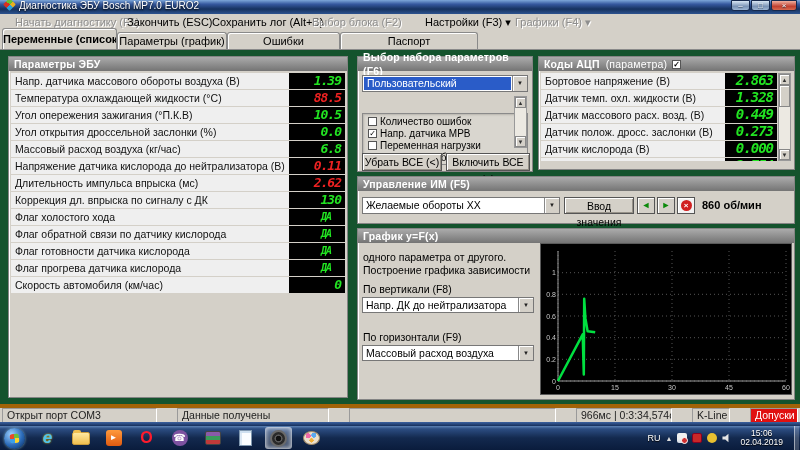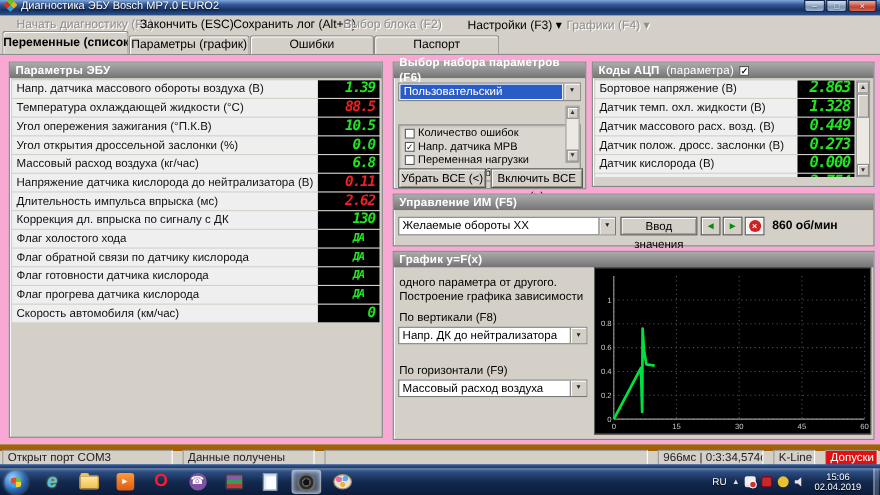--- a/index.html
+++ b/index.html
@@ -18,21 +18,21 @@
 .menubar{position:absolute;left:0;top:14px;width:800px;height:15px;background:#d4d0c8}
 .mi{position:absolute;top:1px;font-size:11px;padding:1px 2px;white-space:nowrap}
 .mi.dis{color:#8e8e8e;text-shadow:1px 1px 0 #fff}
 
 
 .tabbar{position:absolute;left:0;top:29px;width:800px;height:21px;background:#d4d0c8;border-bottom:1px solid #8a8a8a}
 .tab{position:absolute;bottom:0;height:17px;background:#d4d0c8;border:1px solid #8a8a8a;border-bottom:none;border-radius:3px 3px 0 0;font-size:11px;text-align:center;line-height:16px;box-shadow:inset 1px 1px 0 #fff;white-space:nowrap;overflow:hidden}
 .tab.active{height:21px;font-weight:bold;line-height:20px;z-index:2}
 
 
-.content{position:absolute;left:0;top:50px;width:800px;height:354px;background:#f9a8d4}
+.content{position:absolute;left:0;top:50px;width:800px;height:354px;background:#14532d}
 .panel{position:absolute;background:#d4d0c8;border:1px solid #848484;box-shadow:inset 1px 1px 0 #fff}
 .phead{height:14px;background:linear-gradient(180deg,#ababab,#747474);color:#fff;font-size:10.5px;font-weight:bold;line-height:14px;padding-left:5px;letter-spacing:.2px;display:flex;align-items:center}
 .phead .show{font-weight:normal;margin-left:6px}
 .rows{position:absolute;left:2px;right:2px;top:16px}
 .prow{display:flex;height:16px;margin-bottom:1px;background:#efefef;align-items:center}
 .plab{flex:1;font-size:10.5px;color:#111;padding-left:4px;white-space:nowrap;overflow:hidden}
 .lcd{width:56px;height:16px;background:#000;font-family:"DejaVu Sans Mono",monospace;font-style:italic;font-weight:bold;font-size:13px;line-height:15px;text-align:right;padding:0 4px;letter-spacing:-1px;flex:0 0 auto;overflow:hidden}
 .lcd.green{color:#22e522}.lcd.red{color:#ee2222}
 .lcd.flag{font-size:10px;padding-right:14px}
 .lcd.big{font-size:14px;width:52px}
@@ -54,21 +54,21 @@
 .xbtn{position:absolute;width:18px;height:17px;background:#f2f2f2;border:1px solid #555;box-shadow:inset 1px 1px 0 #fff;display:flex;align-items:center;justify-content:center}
 .xdot{width:11px;height:11px;border-radius:50%;background:#d02020;color:#fff;font-size:8px;line-height:11px;text-align:center;font-weight:bold}
 .rpm{position:absolute;font-size:11px;font-weight:bold;line-height:17px;white-space:nowrap}
 
 
 .gdesc{position:absolute;left:5px;top:22px;width:174px;font-size:10.5px;line-height:13px}
 .glabel{position:absolute;left:5px;font-size:10.5px}
 .chartbox{position:absolute;left:182px;top:14px;width:252px;height:152px;background:#000;border:1px solid #5a5a5a}
 
 
-.statusbar{position:absolute;left:0;top:404px;width:800px;height:18px;background:#d4d0c8;border-top:6px solid #a16207;display:flex;align-items:center;padding:1px 2px;gap:9px}
+.statusbar{position:absolute;left:0;top:404px;width:800px;height:18px;background:#d4d0c8;border-top:4px solid #a16207;display:flex;align-items:center;padding:1px 2px;gap:20px}
 .scell{height:15px;border:1px solid;border-color:#9a9a9a #fff #fff #9a9a9a;font-size:10.5px;line-height:13px;padding:0 4px;color:#222;white-space:nowrap;overflow:hidden}
 .scell.redcell{background:#e01010;color:#fff;text-align:center}
 .winedge{position:absolute;left:0;top:422px;width:800px;height:4px;background:linear-gradient(#3c62a0,#16305c)}
 
 
 .taskbar{position:absolute;left:0;top:426px;width:800px;height:24px;background:linear-gradient(180deg,#5d82b4 0%,#2c4d82 12%,#13294e 50%,#0a1c3c 100%);display:flex;align-items:center;z-index:6}
 .orb{width:21px;height:21px;margin:0 6px 0 4px;border-radius:50%;background:radial-gradient(circle at 35% 30%,#9cd0ff,#2a6ab8 55%,#0d2f60 95%);box-shadow:0 0 3px #7ab;display:flex;align-items:center;justify-content:center;flex:0 0 auto}
 .orbflag{width:9px;height:9px;border-radius:2px;background:conic-gradient(#6fbf3a 0 25%,#ffd42a 0 50%,#3aa0e8 0 75%,#e84a2a 0);transform:rotate(-6deg)}
 .ti{width:27px;height:22px;margin:1px 3px;display:flex;align-items:center;justify-content:center;border-radius:3px;flex:0 0 auto}
 .ti.active{background:rgba(255,255,255,.26);box-shadow:inset 0 0 4px rgba(255,255,255,.7);border:1px solid rgba(255,255,255,.45)}
@@ -114,21 +114,21 @@
     <div class="mi" style="left: 210px;">Сохранить лог (Alt+S)</div>
     <div class="mi dis" style="left: 310px;">Выбор блока (F2)</div>
     <div class="mi" style="left: 423px;">Настройки (F3) ▾</div>
     <div class="mi dis" style="left: 513px; text-align: center;">Графики (F4) ▾</div>
   </div>
 
 <div class="tabbar" id="tabbar">
     <div class="tab active" style="left: 2px; width: 115px;">Переменные (список)</div>
     <div class="tab" style="left: 117px; width: 110px;">Параметры (график)</div>
     <div class="tab" style="left: 227px; width: 113px;">Ошибки</div>
-    <div class="tab" style="left: 340px; width: 114px;">Паспорт</div>
+    <div class="tab" style="left: 340px; width: 138px;">Паспорт</div>
   </div>
 
 <div class="content">
 
   <div class="panel" style="left:8px;top:6px;width:340px;height:342px">
     <div class="phead">Параметры ЭБУ</div>
     <div class="rows" id="ecu-rows">
         <div class="prow">
           <div class="plab">Напр. датчика массового обороты воздуха (В)</div>
           <div class="lcd green">1.39</div>
@@ -313,21 +313,21 @@
           <line x1="17" x2="245" y1="137" y2="137" stroke="#9a9a9a"></line>
           <line x1="17" x2="17" y1="7" y2="137" stroke="#9a9a9a"></line>
           <polyline points="17.0,137.0 41.7,90.4 42.8,130.5 43.2,54.7 44.4,74.2 46.6,87.2 54.2,88.3" fill="none" stroke="#00e040" stroke-width="2.5" stroke-linejoin="round"></polyline>
         </svg>
     </div>
   </div>
 </div>
 
 <div class="statusbar">
   <div class="scell" style="width:155px">Открыт порт COM3</div>
-  <div class="scell" style="width:120px">Данные получены</div>
+  <div class="scell" style="width:152px">Данные получены</div>
   <div class="scell" style="flex:1"></div>
   <div class="scell" style="width:96px;text-align:right">966мс | 0:3:34,574с</div>
   <div class="scell" style="width:38px;text-align:center">K-Line</div>
   <div class="scell redcell" style="width:48px">Допуски</div>
 </div>
 
 <div class="winedge"></div>
 
 <div class="taskbar">
   <div id="task-icons" style="display:flex;align-items:center">

